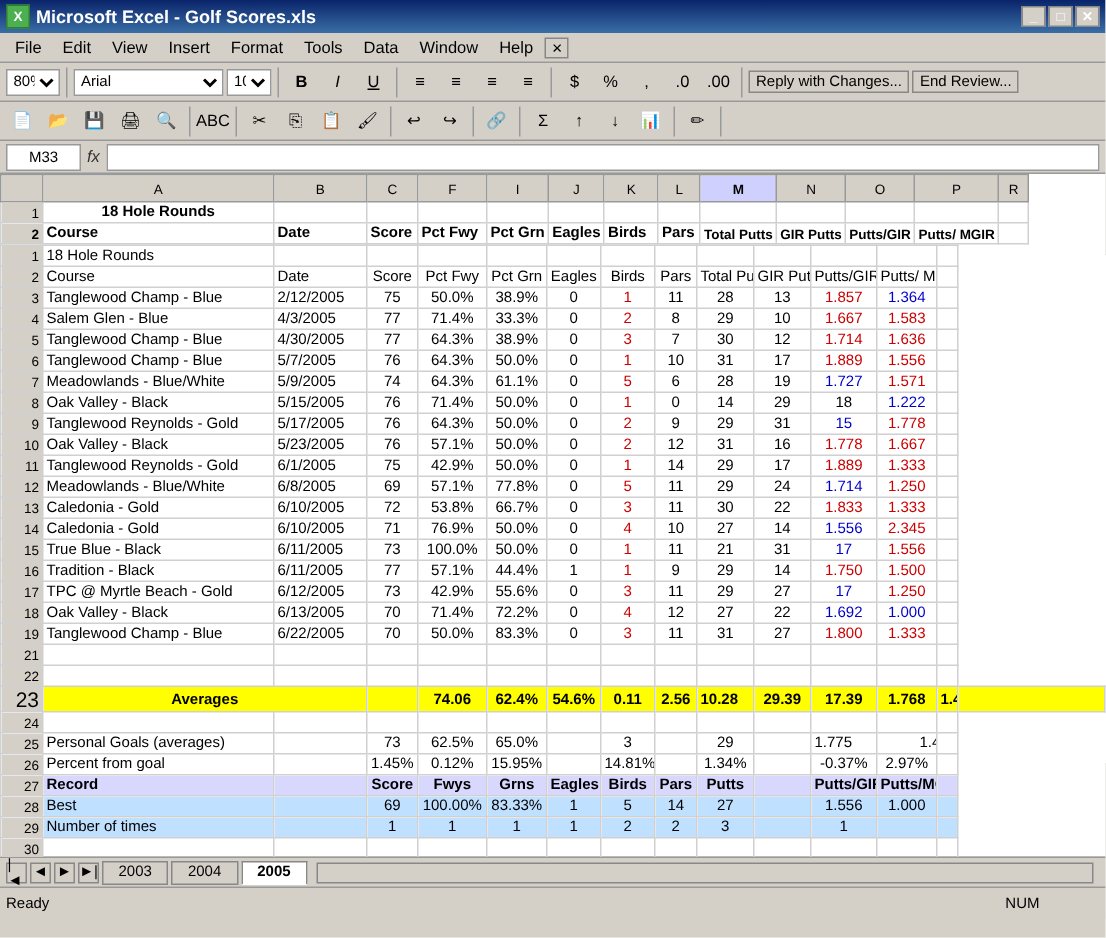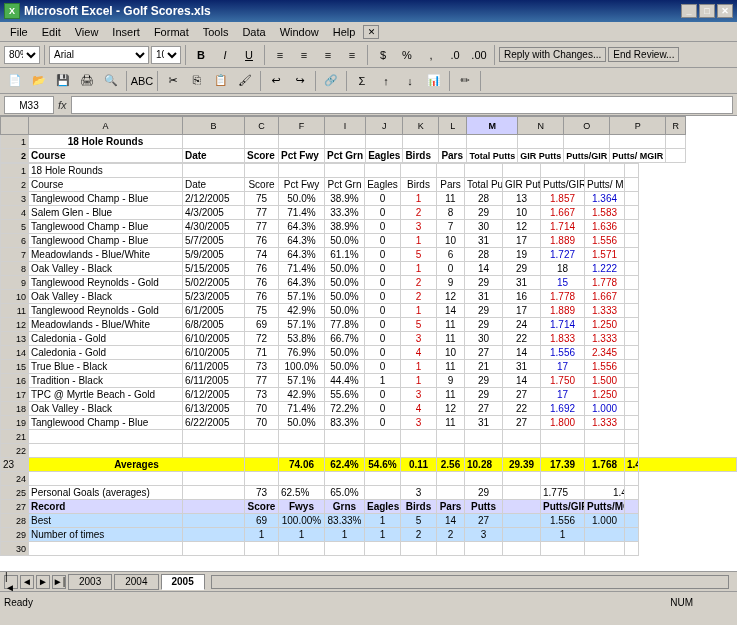--- a/index.html
+++ b/index.html
@@ -463,21 +463,21 @@
               <td style="text-align: center;">0</td>
               <td style="text-align: center;">14</td>
               <td style="text-align: center;">29</td>
               <td style="text-align: center;">18</td>
               <td style="text-align: center; color: rgb(0, 0, 204);">1.222</td>
               <td></td>
             </tr>
             <tr>
               <td style="background: rgb(212, 208, 200); font-size: 9px; text-align: right;">9</td>
               <td>Tanglewood Reynolds - Gold</td>
-              <td>5/02/2005</td>
+              <td>5/17/2005</td>
               <td style="text-align: center;">76</td>
               <td style="text-align: center;">64.3%</td>
               <td style="text-align: center;">50.0%</td>
               <td style="text-align: center;">0</td>
               <td style="text-align: center; color: rgb(204, 0, 0);">2</td>
               <td style="text-align: center;">9</td>
               <td style="text-align: center;">29</td>
               <td style="text-align: center;">31</td>
               <td style="text-align: center; color: rgb(0, 0, 204);">15</td>
               <td style="text-align: center; color: rgb(204, 0, 0);">1.778</td>
@@ -669,21 +669,21 @@
               <td style="text-align: center;"></td>
               <td style="text-align: center;"></td>
               <td style="text-align: center;"></td>
               <td style="text-align: center;"></td>
               <td style="text-align: center;"></td>
               <td style="text-align: center;"></td>
               <td style="text-align: center;"></td>
               <td></td>
             </tr>
             <tr style="background: rgb(255, 255, 0);">
-              <td style="background: rgb(212, 208, 200); font-size: 10px; text-align: left;">23</td>
+              <td style="background: rgb(212, 208, 200); font-size: 14px; text-align: right;">23</td>
               <td colspan="2" style="background: rgb(255, 255, 0); font-weight: bold; text-align: center;">Averages</td>
               <td style="background: rgb(255, 255, 0); font-weight: bold;"></td>
               <td style="text-align: center; background: rgb(255, 255, 0); font-weight: bold;">74.06</td>
               <td style="text-align: center; background: rgb(255, 255, 0); font-weight: bold;">62.4%</td>
               <td style="text-align: center; background: rgb(255, 255, 0); font-weight: bold;">54.6%</td>
               <td style="text-align: center; background: rgb(255, 255, 0); font-weight: bold;">0.11</td>
               <td style="text-align: center; background: rgb(255, 255, 0); font-weight: bold;">2.56</td>
               <td style="text-align: left; background: rgb(255, 255, 0); font-weight: bold;">10.28</td>
               <td style="text-align: center; background: rgb(255, 255, 0); font-weight: bold;">29.39</td>
               <td style="text-align: center; background: rgb(255, 255, 0); font-weight: bold;">17.39</td>
@@ -705,29 +705,45 @@
               <td style="text-align: center;"></td>
               <td style="text-align: center;"></td>
               <td style="text-align: center;"></td>
               <td></td>
             </tr>
             <tr>
               <td style="background: rgb(212, 208, 200); font-size: 9px; text-align: right;">25</td>
               <td>Personal Goals (averages)</td>
               <td></td>
               <td style="text-align: center;">73</td>
-              <td style="text-align: left;">62.5%</td>
+              <td style="text-align: center;">62.5%</td>
               <td style="text-align: center;">65.0%</td>
               <td style="text-align: center;"></td>
               <td style="text-align: center;">3</td>
               <td style="text-align: center;"></td>
               <td style="text-align: center;">29</td>
               <td style="text-align: center;"></td>
               <td style="">1.775</td>
               <td style="text-align: center; padding-left: 28px;">1.4</td>
+              <td></td>
+            </tr>
+            <tr>
+              <td style="background: rgb(212, 208, 200); font-size: 9px; text-align: right;">26</td>
+              <td>Percent from goal</td>
+              <td></td>
+              <td style="text-align: center;">1.45%</td>
+              <td style="text-align: center;">0.12%</td>
+              <td style="text-align: center;">15.95%</td>
+              <td style="text-align: center;"></td>
+              <td style="text-align: center;">14.81%</td>
+              <td style="text-align: center;"></td>
+              <td style="text-align: center;">1.34%</td>
+              <td style="text-align: center;"></td>
+              <td style="text-align: center;">-0.37%</td>
+              <td style="text-align: center;">2.97%</td>
               <td></td>
             </tr>
             <tr>
               <td style="background: rgb(212, 208, 200); font-size: 9px; text-align: right;">27</td>
               <td style="font-weight: bold; background: rgb(216, 216, 255); margin-left: 12px;">Record</td>
               <td style="font-weight: bold; background: rgb(216, 216, 255);"></td>
               <td style="text-align: center; font-weight: bold; background: rgb(216, 216, 255);">Score</td>
               <td style="text-align: center; font-weight: bold; background: rgb(216, 216, 255);">Fwys</td>
               <td style="text-align: center; font-weight: bold; background: rgb(216, 216, 255);">Grns</td>
               <td style="text-align: center; font-weight: bold; background: rgb(216, 216, 255);">Eagles</td>

